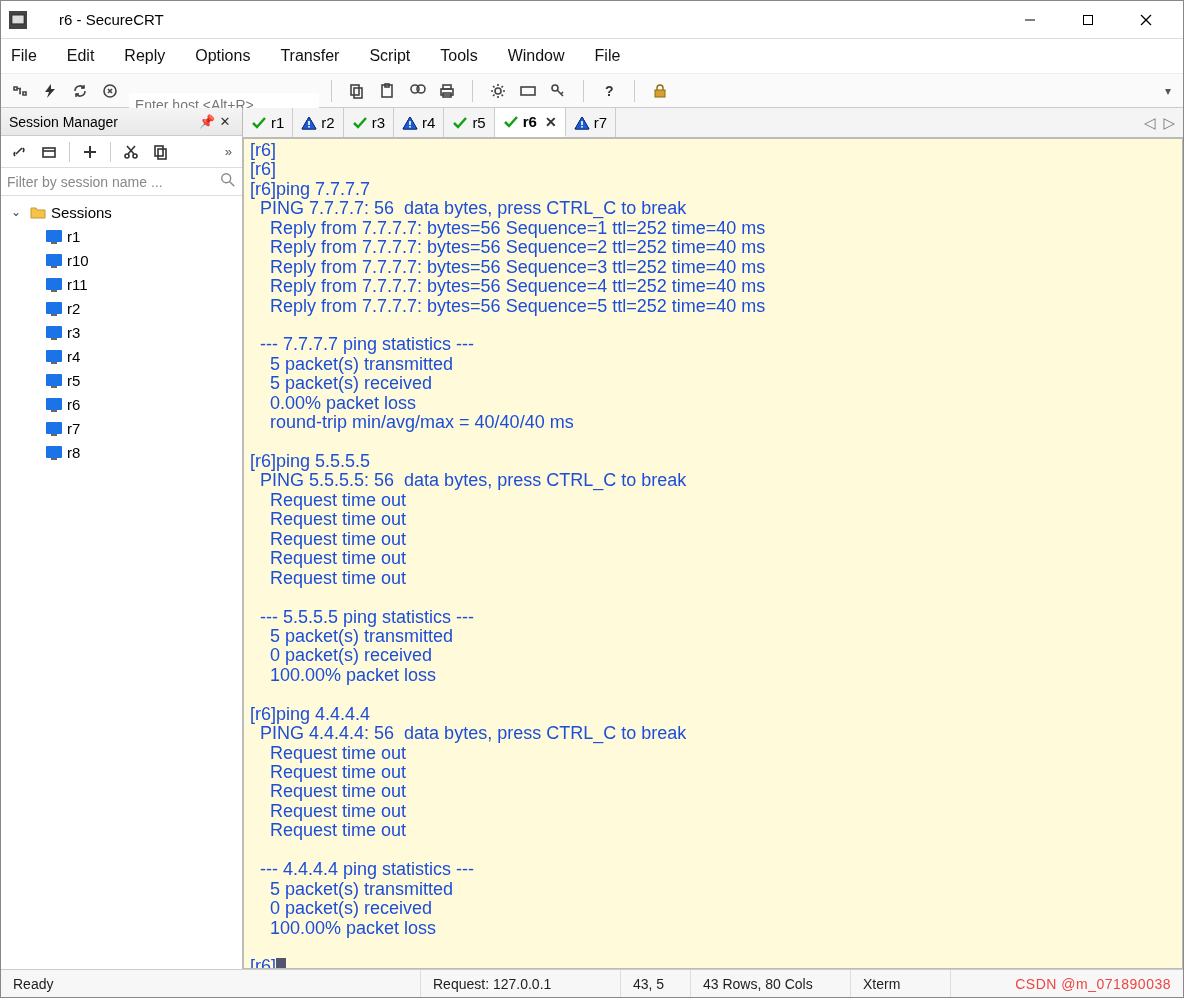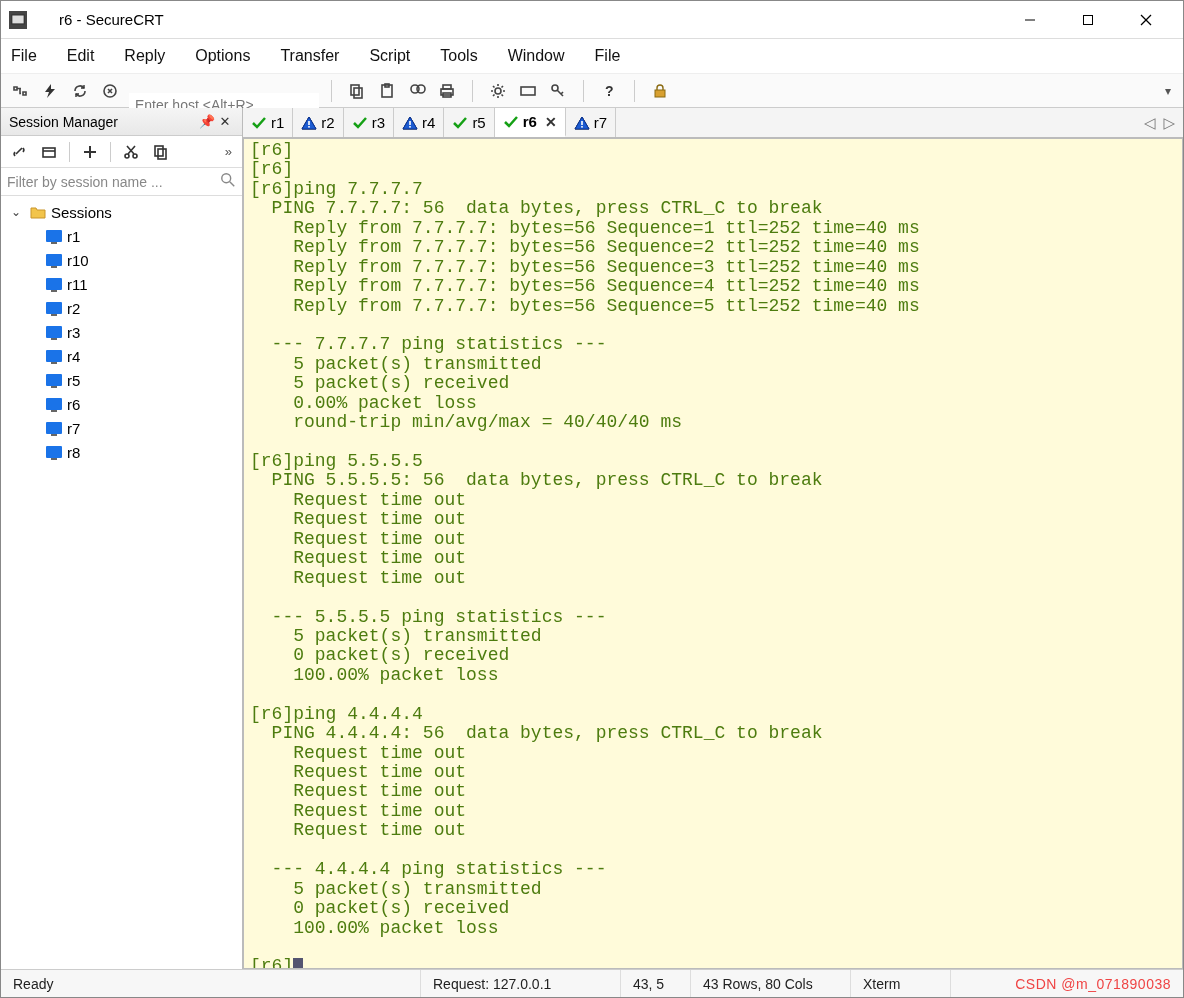--- a/index.html
+++ b/index.html
@@ -208,24 +208,24 @@
 
 
 .terminal-wrap {
   flex: 1;
   background: #fffbda;
   border: 1px solid #bbb;
   overflow: auto;
   position: relative;
 }
 .terminal {
-  font-family: Liberation Mono, monospace;
+  font-family: Liberation Sans, sans-serif;
   font-size: 18px;
   line-height: 1.08;
-  color: #4d7c0f;
+  color: #1d4ed8;
   padding: 2px 6px;
   white-space: pre;
 }
 .cursor-block {
   display: inline-block;
   width: 10px; height: 18px;
   background: #545470;
   vertical-align: text-bottom;
 }
 

